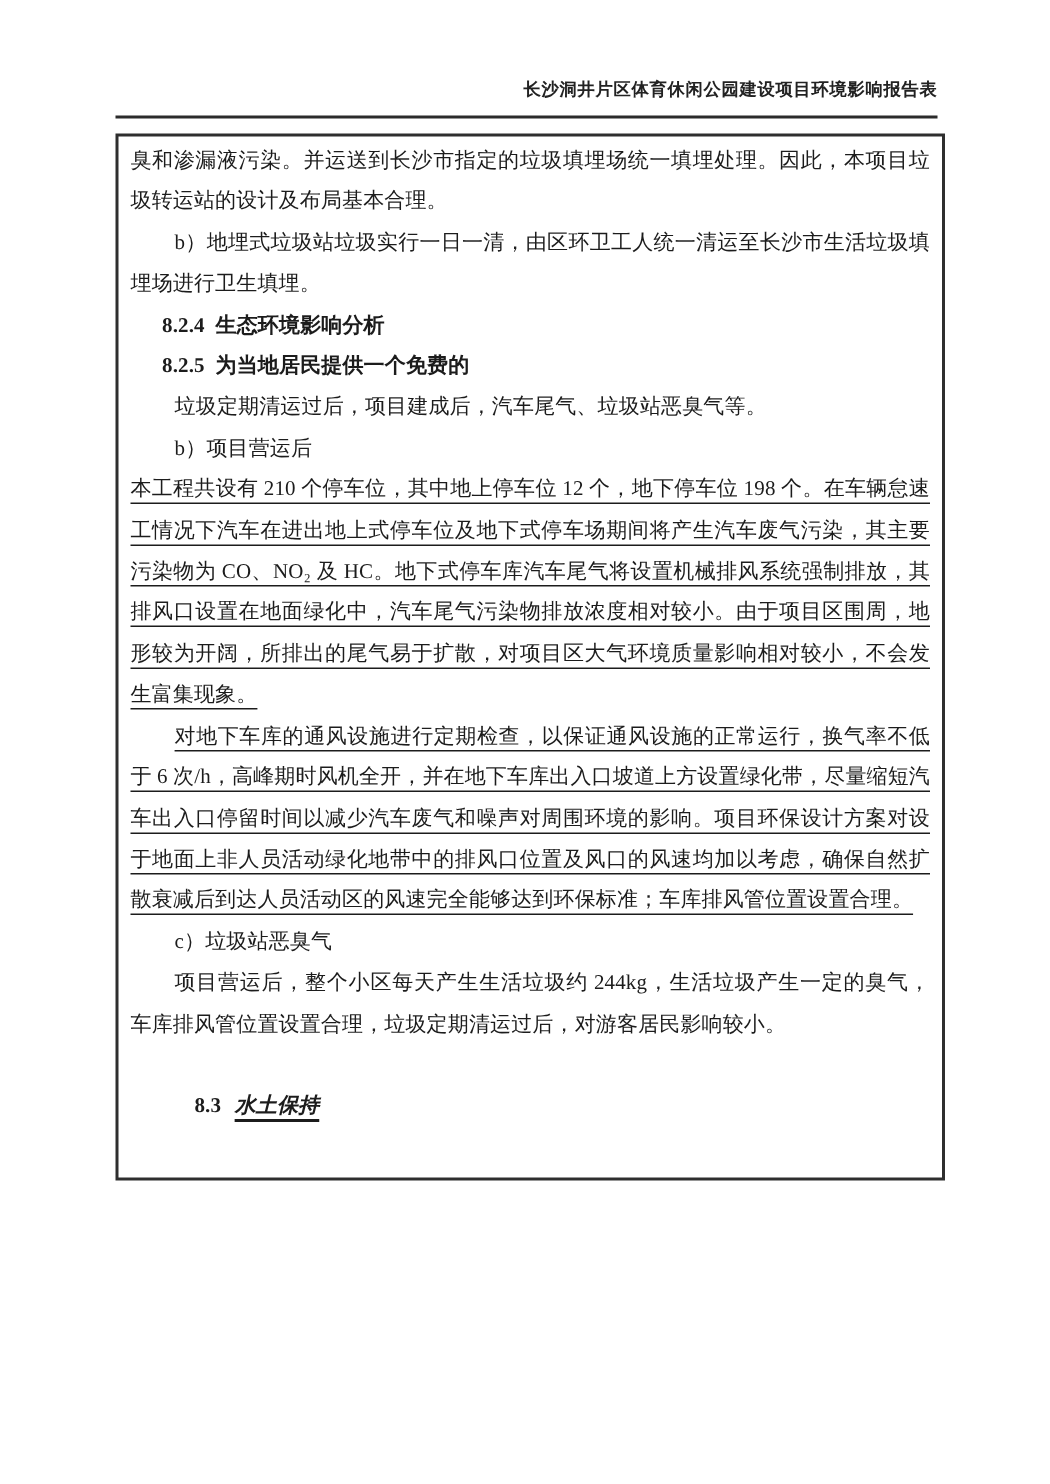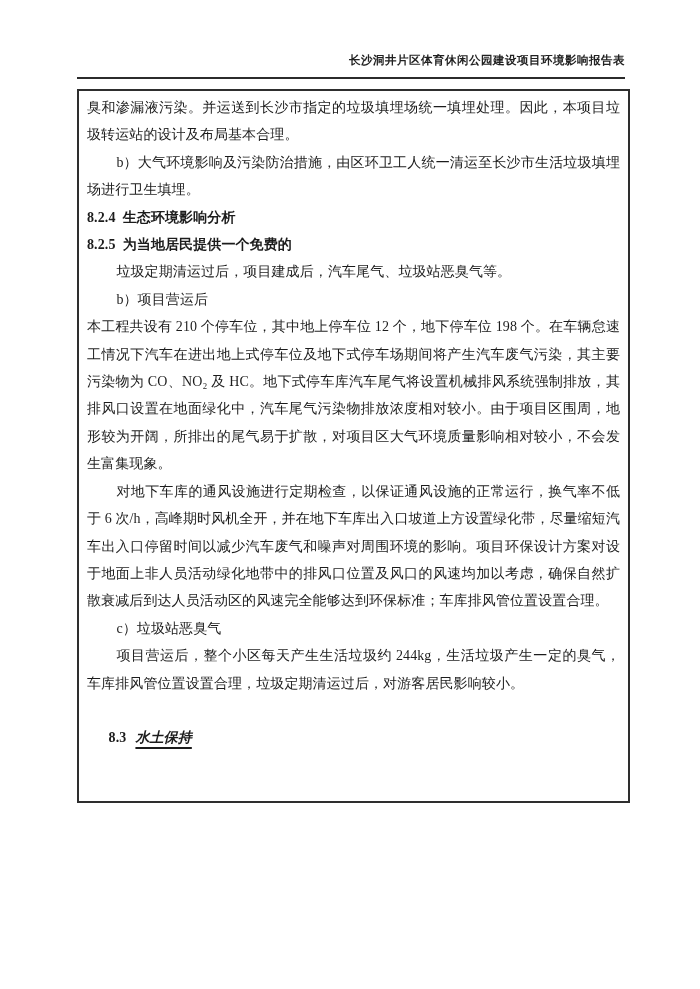--- a/index.html
+++ b/index.html
@@ -31,35 +31,37 @@
   .header-rule {
     height: 2px;
     background: #2b2b2b;
     margin-top: 9px;
   }
   .doc-box {
     margin: 10px 0 0 77px;
     width: 553px;
     box-sizing: border-box;
     border: 2px solid #2e2e2e;
-    padding: 3px 8px 22px 8px;
+    padding: 3px 8px 6px 8px;
   }
   .para {
     margin: 0;
     font-size: 14px;
     line-height: 27.4px;
     text-align: justify;
     letter-spacing: 0.1px;
   }
   .indent { text-indent: 2.1em; }
   .hd {
     font-weight: bold;
     white-space: pre-wrap;
+    margin-left: 21px;
   }
   .ul {
+    text-decoration: underline;
     text-decoration-thickness: 1px;
     text-underline-offset: 4.5px;
   }
   .hd-title-ul {
     text-decoration: underline;
     text-decoration-thickness: 1.5px;
     text-underline-offset: 4.5px;
     margin-left: 9px;
     font-style: italic;
   }
@@ -80,21 +82,21 @@
 
   <div class="header">
     <div class="header-title">长沙洞井片区体育休闲公园建设项目环境影响报告表</div>
     <div class="header-rule"></div>
   </div>
 
   <div class="doc-box">
 
     <p class="para">臭和渗漏液污染。并运送到长沙市指定的垃圾填埋场统一填埋处理。因此，本项目垃圾转运站的设计及布局基本合理。</p>
 
-    <p class="para indent">b）大气环境影响及污染防治措施，由区环卫工人统一清运至长沙市生活垃圾填埋场进行卫生填埋。</p>
+    <p class="para indent">b）地埋式垃圾站垃圾实行一日一清，由区环卫工人统一清运至长沙市生活垃圾填埋场进行卫生填埋。</p>
 
     <p class="para hd">8.2.4  生态环境影响分析</p>
 
 
     <p class="para hd">8.2.5  为当地居民提供一个免费的</p>
 
 
     <p class="para indent">垃圾定期清运过后，项目建成后，汽车尾气、垃圾站恶臭气等。</p>
 
     <p class="para indent">b）项目营运后</p>

